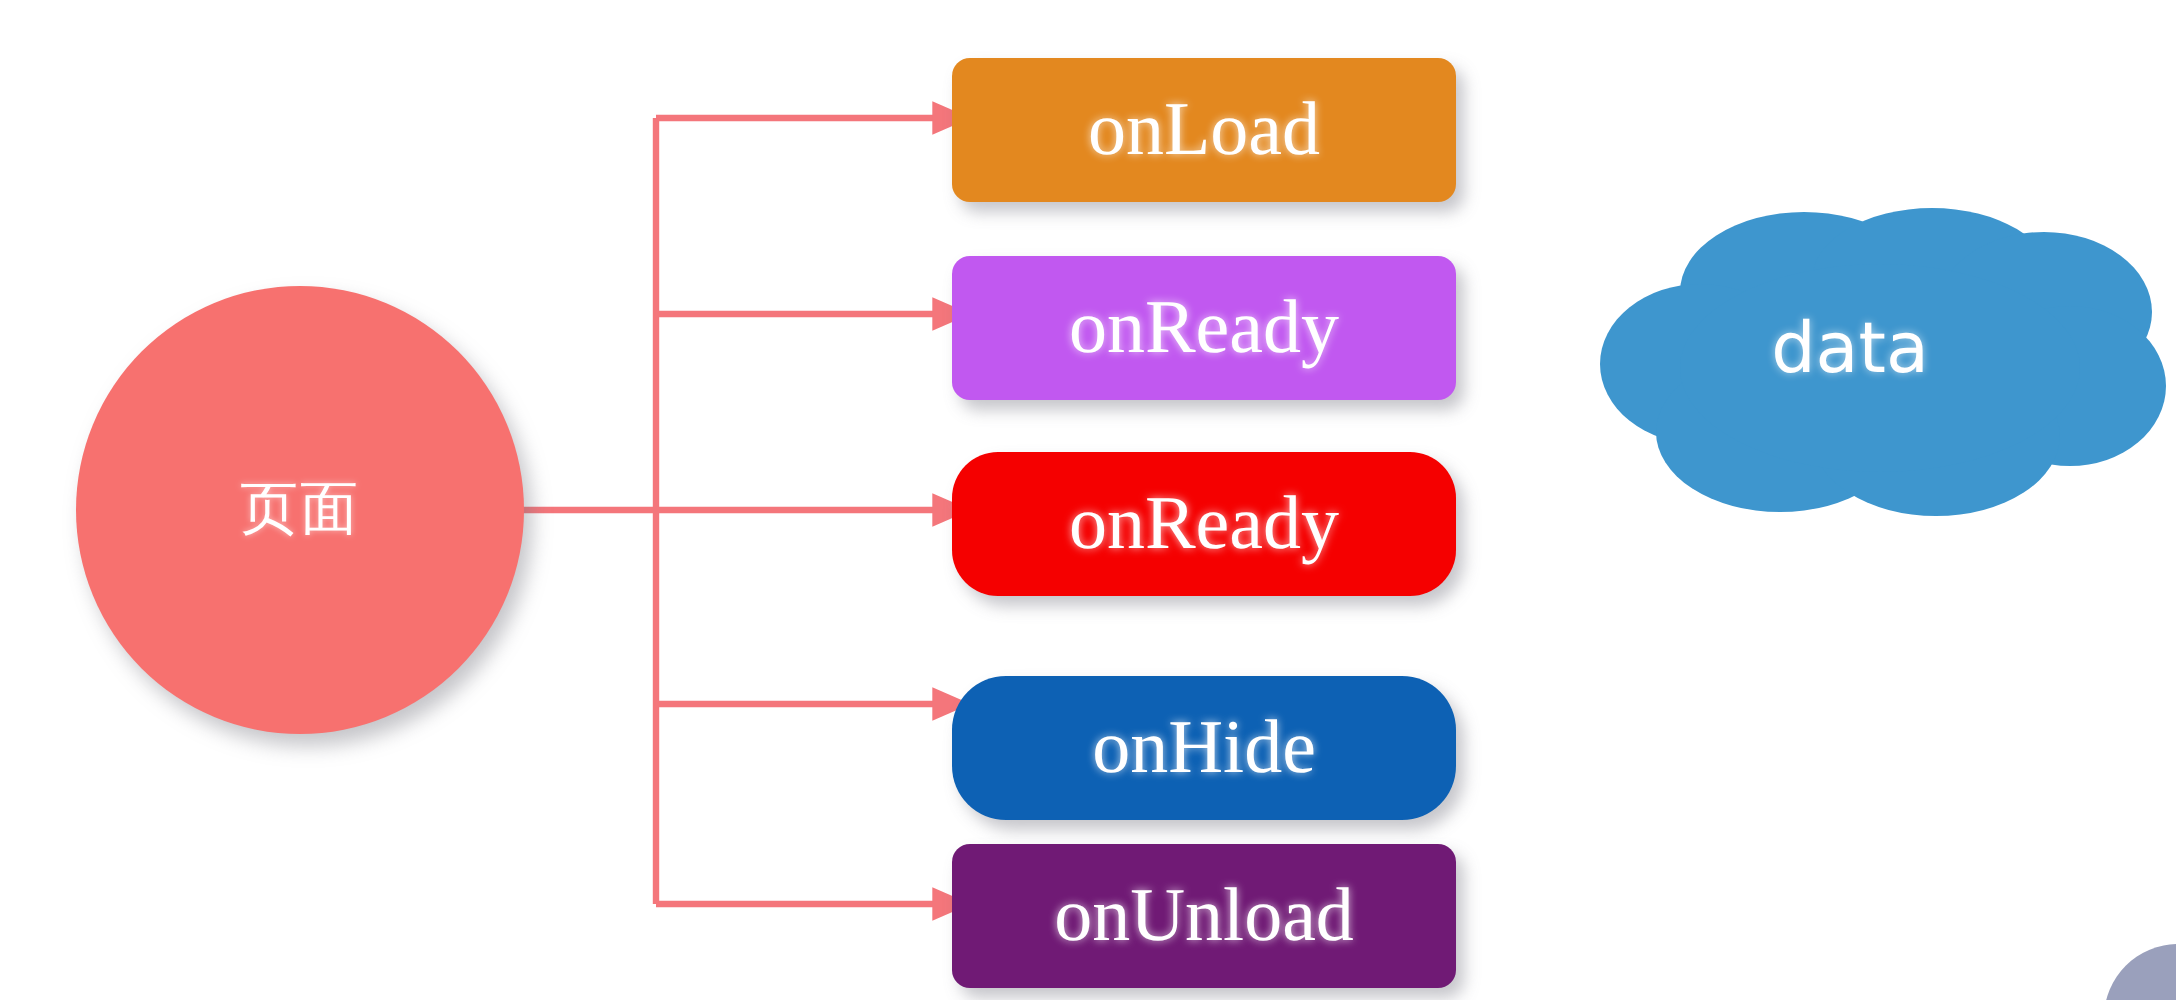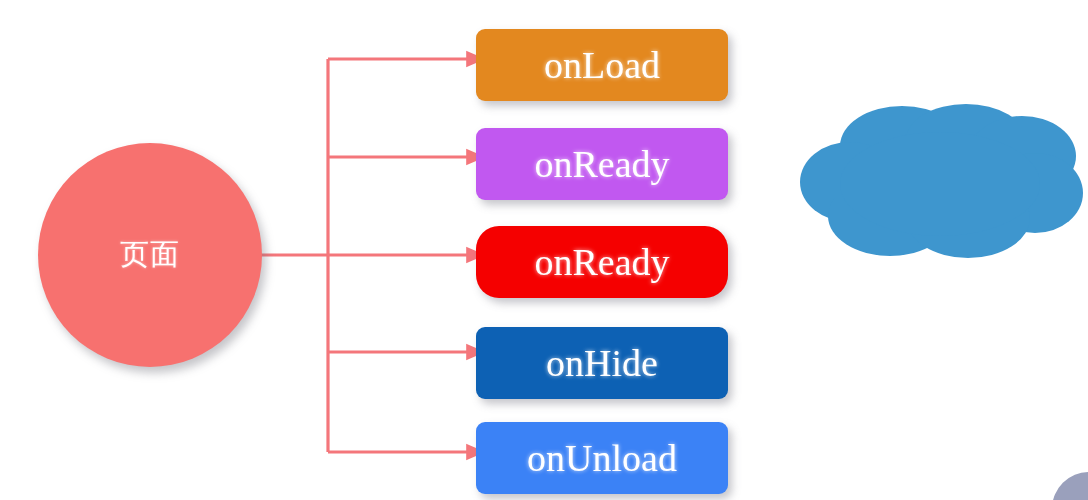--- a/index.html
+++ b/index.html
@@ -144,36 +144,37 @@
   <div id="boxes-layer">
       <div class="lc-box" style="top: 29px; background: rgb(227, 136, 31);">
         <span class="lc-label">onLoad</span>
       </div>
       <div class="lc-box" style="top: 128px; background: rgb(193, 88, 240);">
         <span class="lc-label">onReady</span>
       </div>
       <div class="lc-box" style="top: 226px; background: rgb(245, 0, 0); border-radius: 23px;">
         <span class="lc-label">onReady</span>
       </div>
-      <div class="lc-box" style="top: 327px; background: rgb(13, 97, 180);">
+      <div class="lc-box" style="top: 338px; background: rgb(13, 97, 180); border-radius: 27px;">
         <span class="lc-label">onHide</span>
       </div>
-      <div class="lc-box" style="top: 422px; background: #3b82f6; align-items: center;">
+      <div class="lc-box" style="top: 422px; background: #701a75; align-items: center;">
         <span class="lc-label">onUnload</span>
       </div>
     </div>
 
   <div class="cloud">
     <svg width="298" height="165" viewBox="0 0 298 165" xmlns="http://www.w3.org/2000/svg">
       <g id="cloud-group" transform="translate(0,-2)">
         <ellipse cx="112" cy="48" rx="62" ry="40" fill="#3E96CE"></ellipse>
         <ellipse cx="176" cy="42" rx="60" ry="36" fill="#3E96CE"></ellipse>
         <ellipse cx="232" cy="58" rx="54" ry="40" fill="#3E96CE"></ellipse>
         <ellipse cx="60" cy="84" rx="50" ry="40" fill="#3E96CE"></ellipse>
         <ellipse cx="245" cy="95" rx="48" ry="40" fill="#3E96CE"></ellipse>
         <ellipse cx="100" cy="118" rx="62" ry="40" fill="#3E96CE"></ellipse>
         <ellipse cx="178" cy="120" rx="62" ry="40" fill="#3E96CE"></ellipse>
         <ellipse cx="150" cy="86" rx="100" ry="52" fill="#3E96CE"></ellipse>
       </g>
     </svg>
+    <div class="cloud-label" style="color: rgb(255, 255, 255);">data</div>
   </div>
 
 </div>
 
 </body></html>

